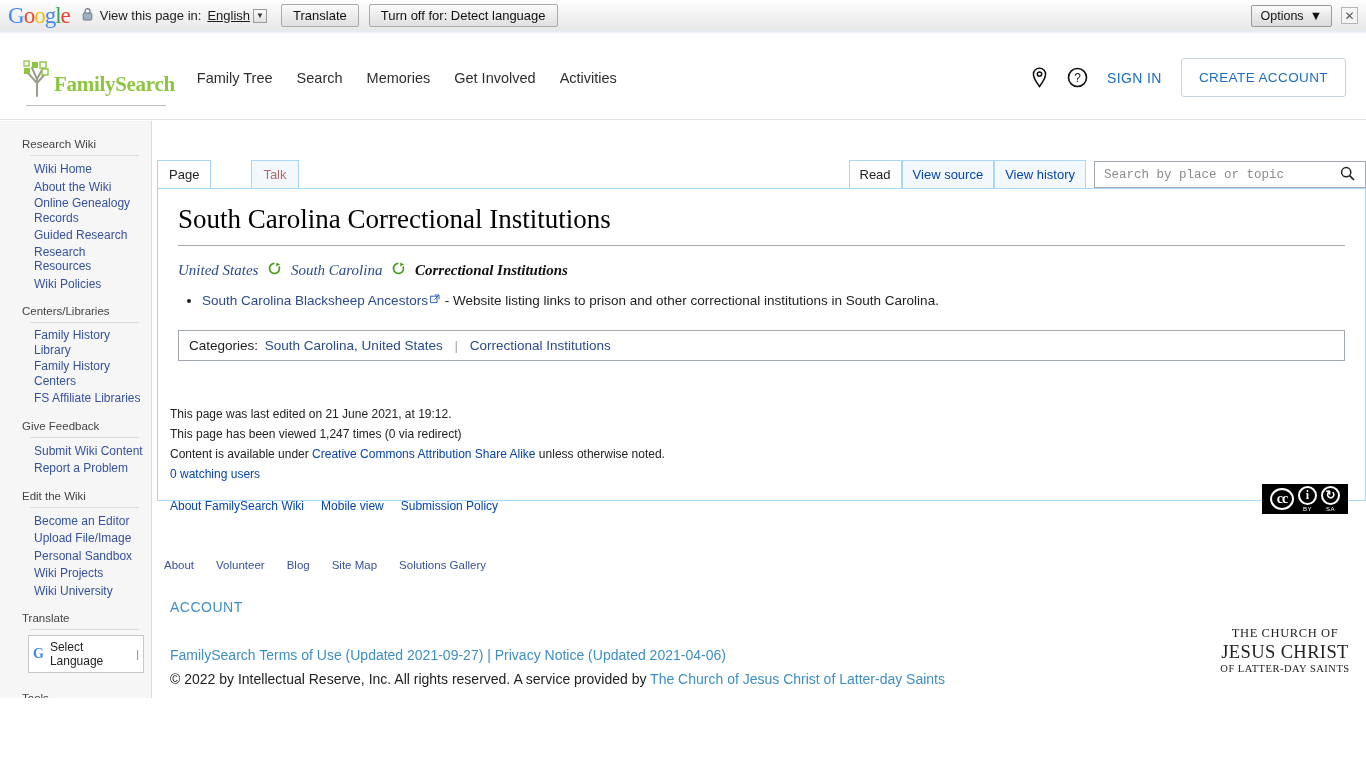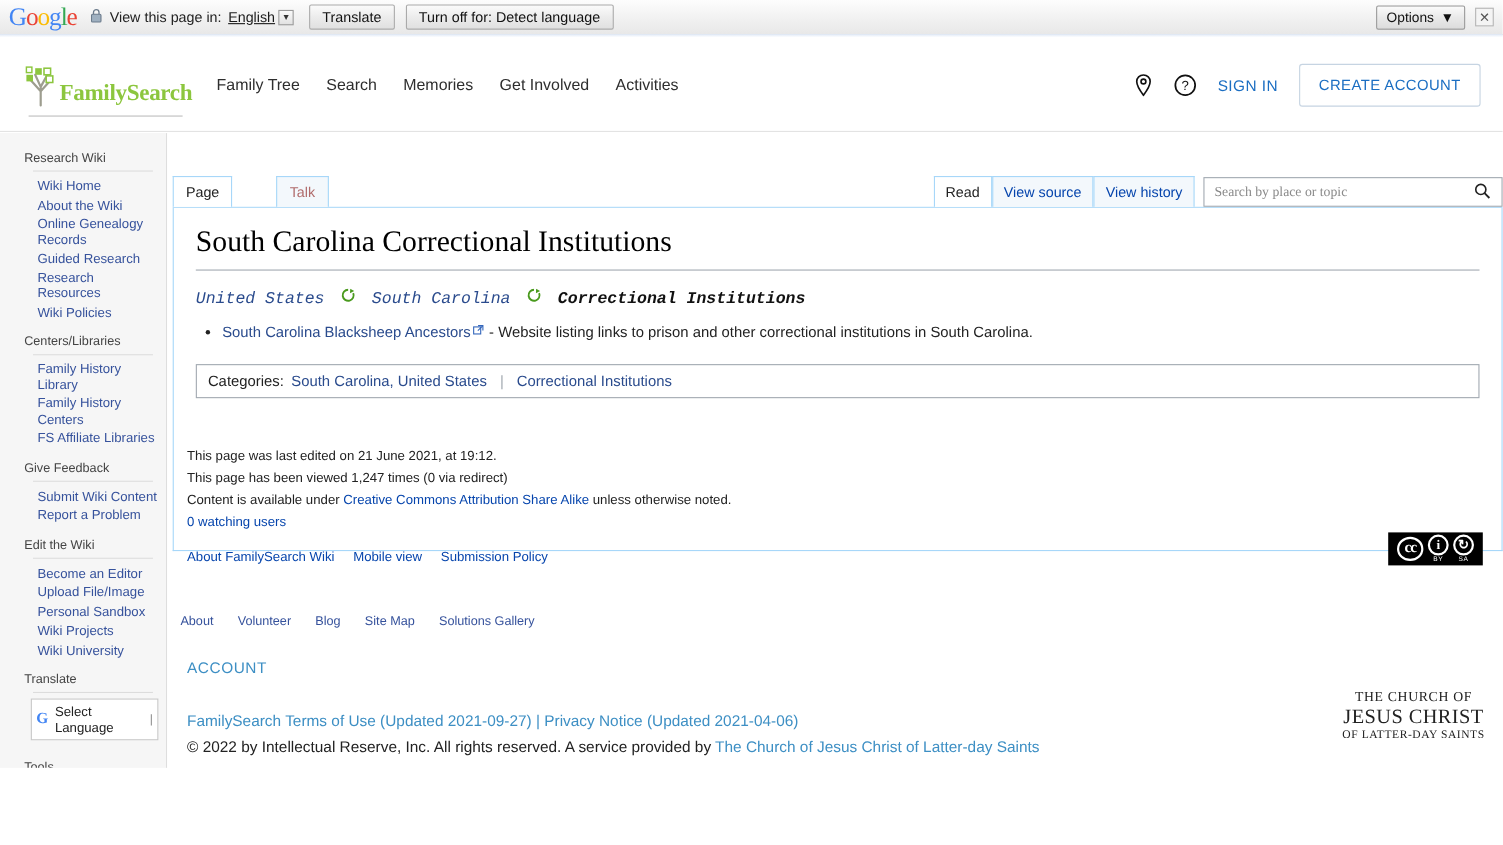--- a/index.html
+++ b/index.html
@@ -116,35 +116,35 @@
     font-size:13px; padding: 7px 10px 6px 10px; border:1px solid #a7d7f9; border-bottom:none;
     background:#f3f8fc; cursor:pointer; color:#0645ad; line-height:14px;
   }
   .tab-r.active { background:#fff; color:#222; }
   .searchbox {
     margin-left:8px; width:272px; height:27px; border:1px solid #a2a9b1; background:#fff;
     display:flex; align-items:center; padding: 0 7px;
   }
   .searchbox input {
     border:none; outline:none; font-size:12.5px; color:#222; width:238px;
-    font-family:Liberation Serif, serif; background:transparent;
+    font-family:Liberation Mono, monospace; background:transparent;
   }
   .searchbox input::placeholder { color:#8a8a8a; }
 
   
   #article {
     position:absolute; left:5px; top:68px; width:1209px; min-height:312px;
     border-left:1px solid #a7d7f9; border-right:1px solid #a7d7f9; border-bottom:1px solid #a7d7f9;
     background:#fff; padding: 14px 20px 18px 20px;
   }
   h1.page-title {
     font-family:"Liberation Serif", serif; font-weight:normal; font-size:27px; color:#000;
     margin:0 0 5px 0; padding: 0 0 8px 0; border-bottom:1px solid #a2a9b1; line-height:1.25;
   }
-  .breadcrumb { font-family:Liberation Mono, monospace; font-style:italic; font-size:15px; margin: 16px 0 0 0; }
+  .breadcrumb { font-family:Liberation Serif, serif; font-style:italic; font-size:15px; margin: 16px 0 0 0; }
   .breadcrumb a { color:#2a4b8d; text-decoration:none; cursor:pointer; }
   .breadcrumb .bc-cur { color:#111; font-weight:bold; }
   .bc-arrow { color:#4a9a1e; font-size:13px; margin: 0 6px; display:inline-block; }
   ul.content-list { margin: 11px 0 0 0; padding-left: 24px; }
   ul.content-list li { font-size:13.5px; color:#222; line-height:1.5; }
   ul.content-list a { color:#2a4b8d; text-decoration:none; cursor:pointer; }
   .ext-ico { display:inline-block; margin: 0 1px 0 2px; vertical-align:1px; }
   .catbox {
     margin-top: 19px; border:1px solid #a2a9b1; background:#fff;
     padding: 7px 10px; font-size:13.5px; color:#222;

